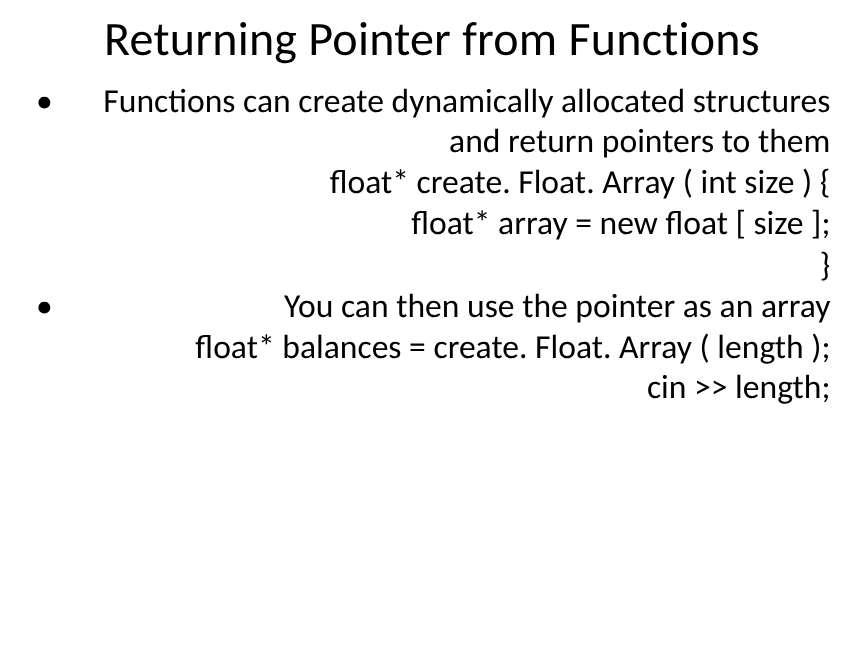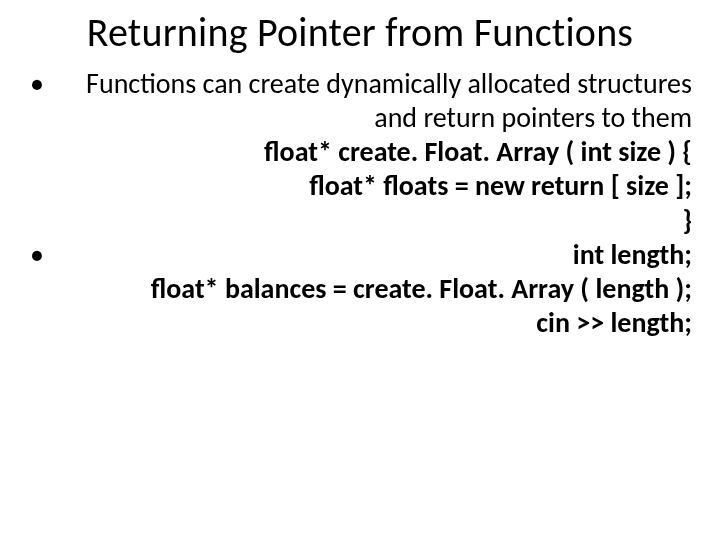--- a/index.html
+++ b/index.html
@@ -42,34 +42,34 @@
     content: "•";
     position: absolute;
     left: -22px;
     top: 0;
     font-size: 28px;
   }
   .sub {
     display: block;
   }
   .indent1 { padding-left: 48px; display: block; }
-  .b { font-weight: 700; }
+  .b { font-weight: 400; }
 </style>
 </head>
 <body>
 
 <div class="slide">
   <h1 class="title">Returning Pointer from Functions</h1>
 
   <ul class="body">
     <li>
       <span class="sub">Functions can create dynamically allocated structures and return pointers to them</span>
       <span class="sub b">float* create. Float. Array ( int size ) {</span>
-      <span class="indent1 b">float* floats = new return [ size ];</span>
+      <span class="indent1 b">float* array = new float [ size ];</span>
       <span class="sub b">}</span>
     </li>
     <li>
-      <span class="sub b">int length;</span>
+      <span class="sub">You can then use the pointer as an array</span>
       <span class="sub b">float* balances = create. Float. Array ( length );</span>
       <span class="sub b">cin &gt;&gt; length;</span>
     </li>
   </ul>
 </div>
 
 </body></html>

